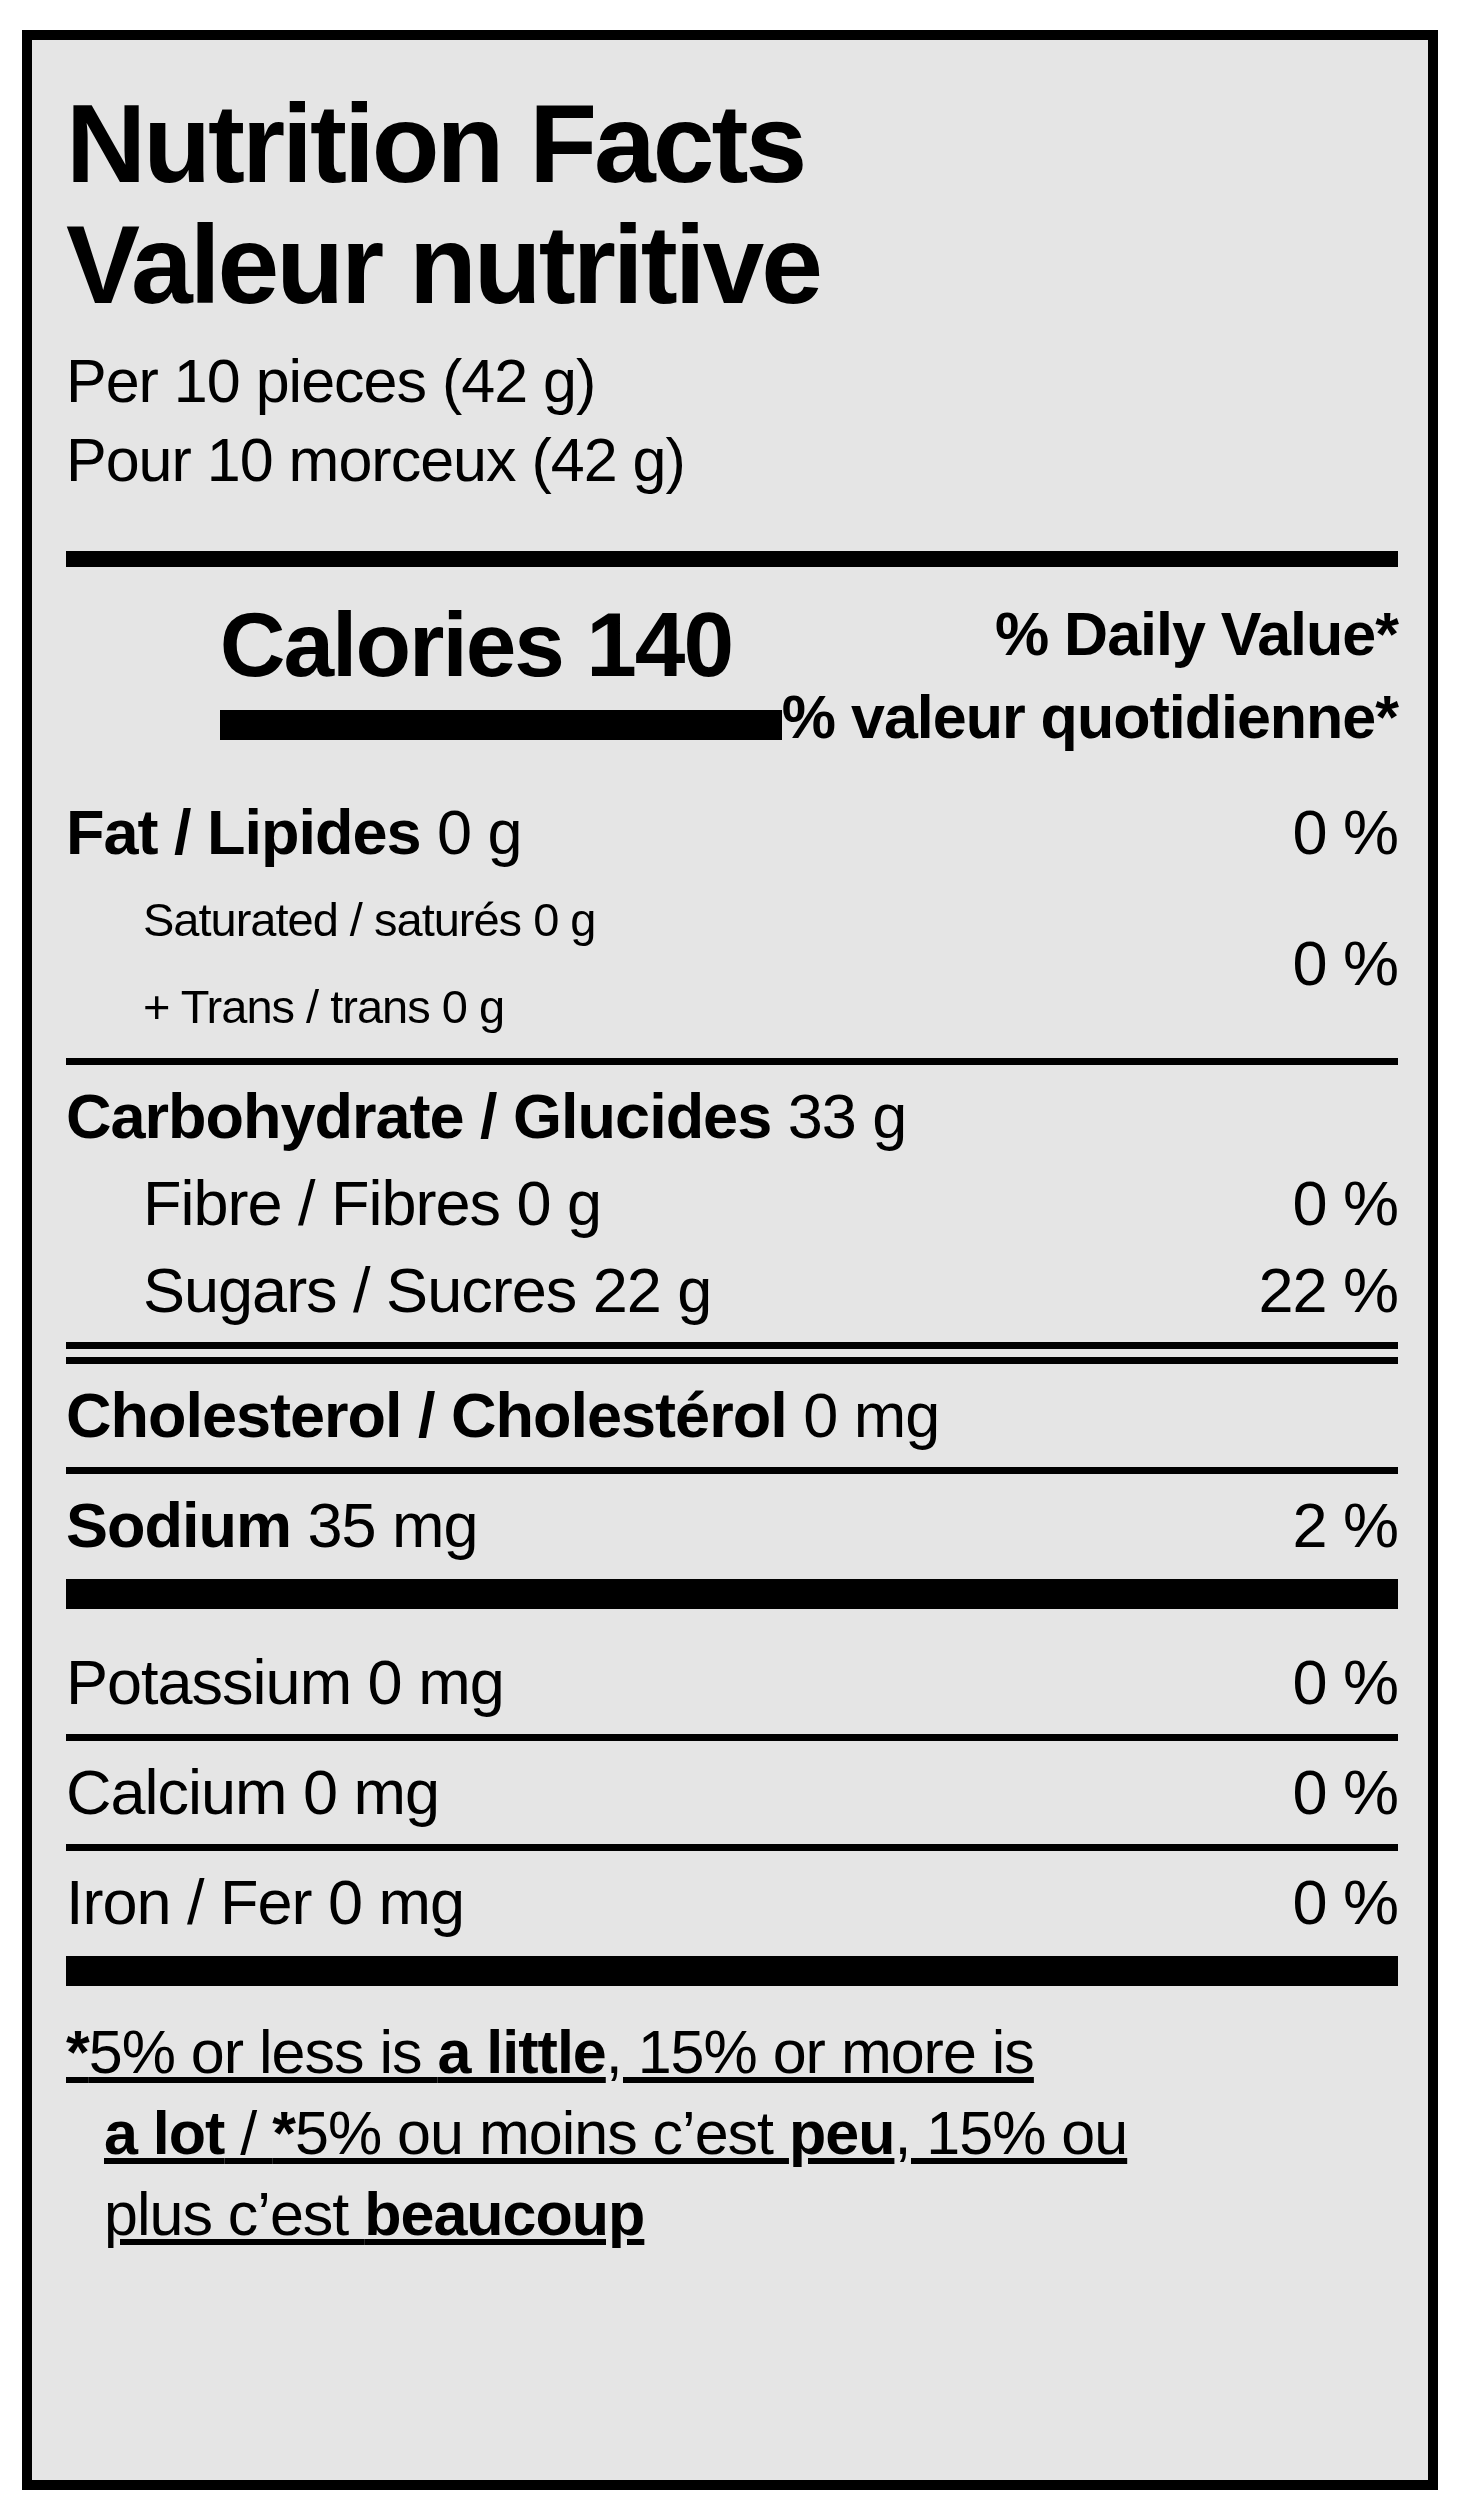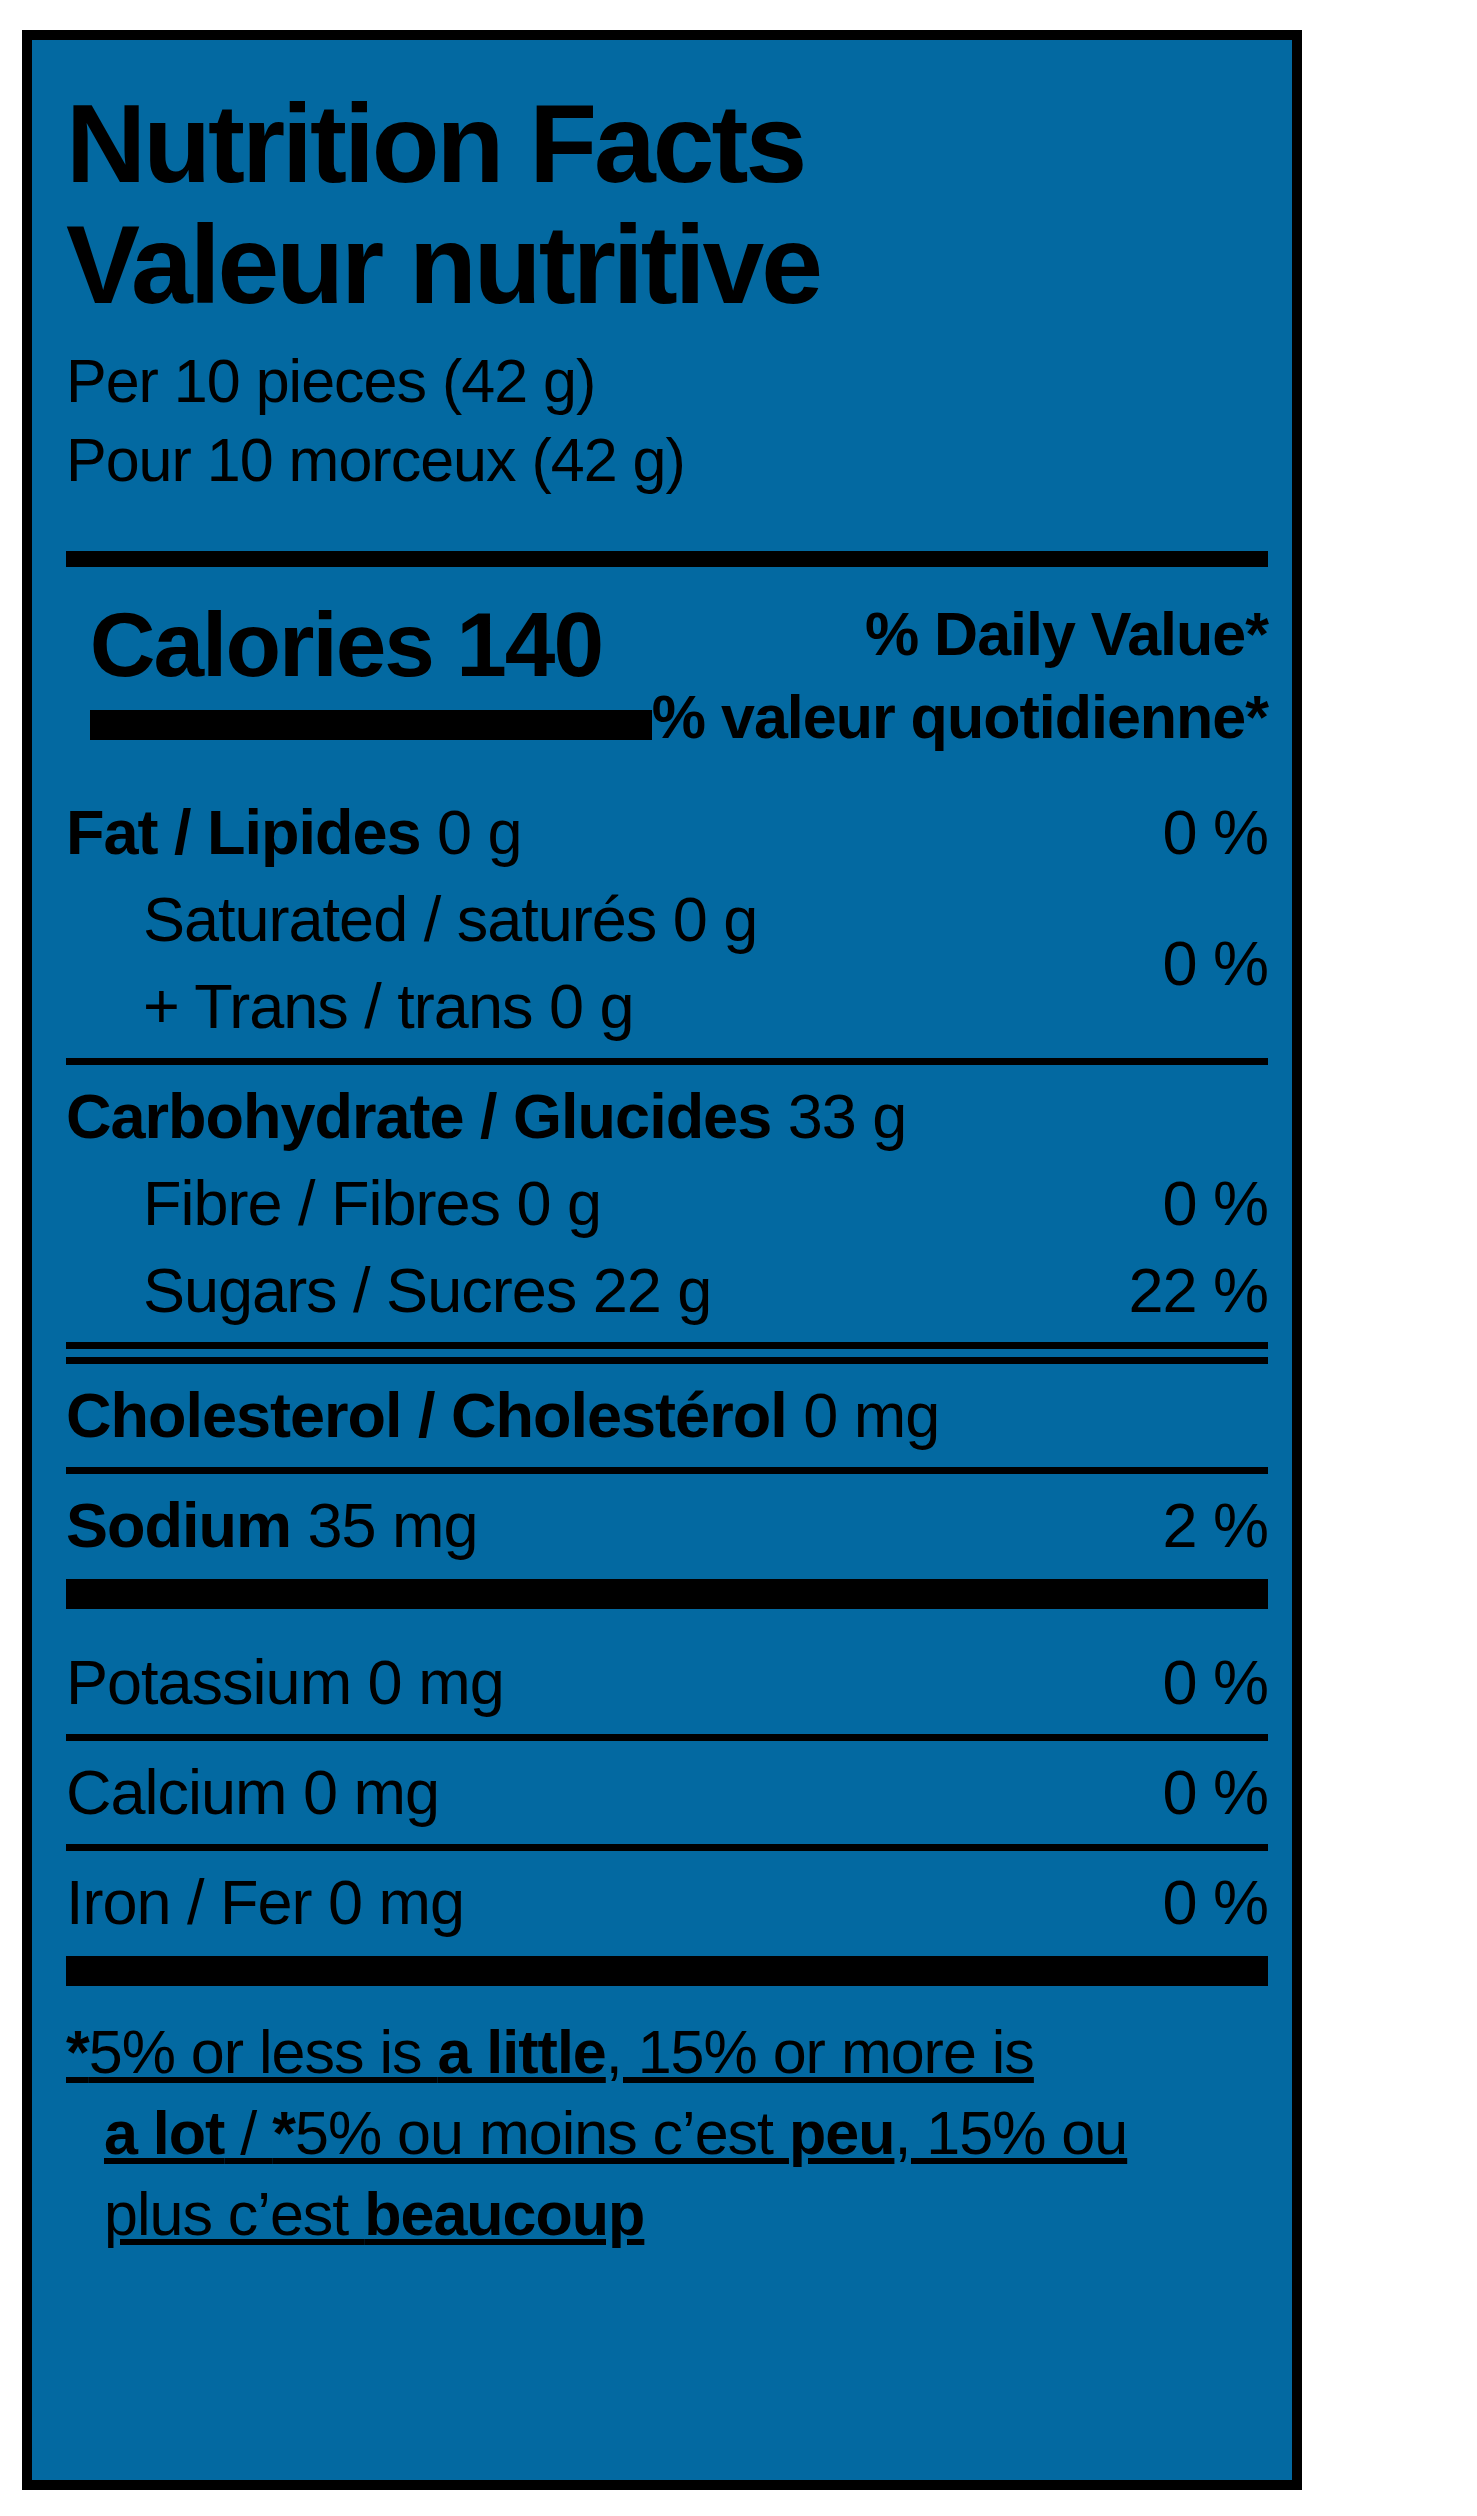--- a/index.html
+++ b/index.html
@@ -12,26 +12,26 @@
     height: 2517px;
     position: relative;
     font-family: "Liberation Sans", "DejaVu Sans", sans-serif;
     color: #000000;
     -webkit-font-smoothing: antialiased;
   }
   .label {
     position: absolute;
     left: 22px;
     top: 30px;
-    width: 1280px;
+    width: 1416px;
     height: 2460px;
     box-sizing: border-box;
     border: 10px solid #000000;
-    background: #0369a1;
-    padding: 0 24px 0 34px;
+    background: #e5e5e5;
+    padding: 0 30px 0 34px;
     overflow: hidden;
   }
   .title {
     font-weight: 700;
     font-size: 111px;
     line-height: 121px;
     letter-spacing: -3px;
     white-space: nowrap;
   }
   .title-block { margin-top: 44px; }
@@ -82,21 +82,21 @@
     font-size: 63px;
     line-height: 87px;
     letter-spacing: -1px;
   }
   .row .lbl { white-space: nowrap; }
   .row .lbl b { font-weight: 700; }
   .row .pct { white-space: nowrap; text-align: right; }
   .row.group { align-items: center; }
   .indent { padding-left: 77px; }
   .group .lines > div {
-    font-size: 63px;
+    font-size: 47px;
     line-height: 87px;
     white-space: nowrap;
   }
 
   .mt-row  { margin-top: 8px; }
   .mt-rule { margin-top: 8px; }
   .mt-fat  { margin-top: 30px; }
   .mt-bar  { margin-top: 10px; }
   .mt-pot  { margin-top: 30px; }
   .mt-foot { margin-top: 26px; }

